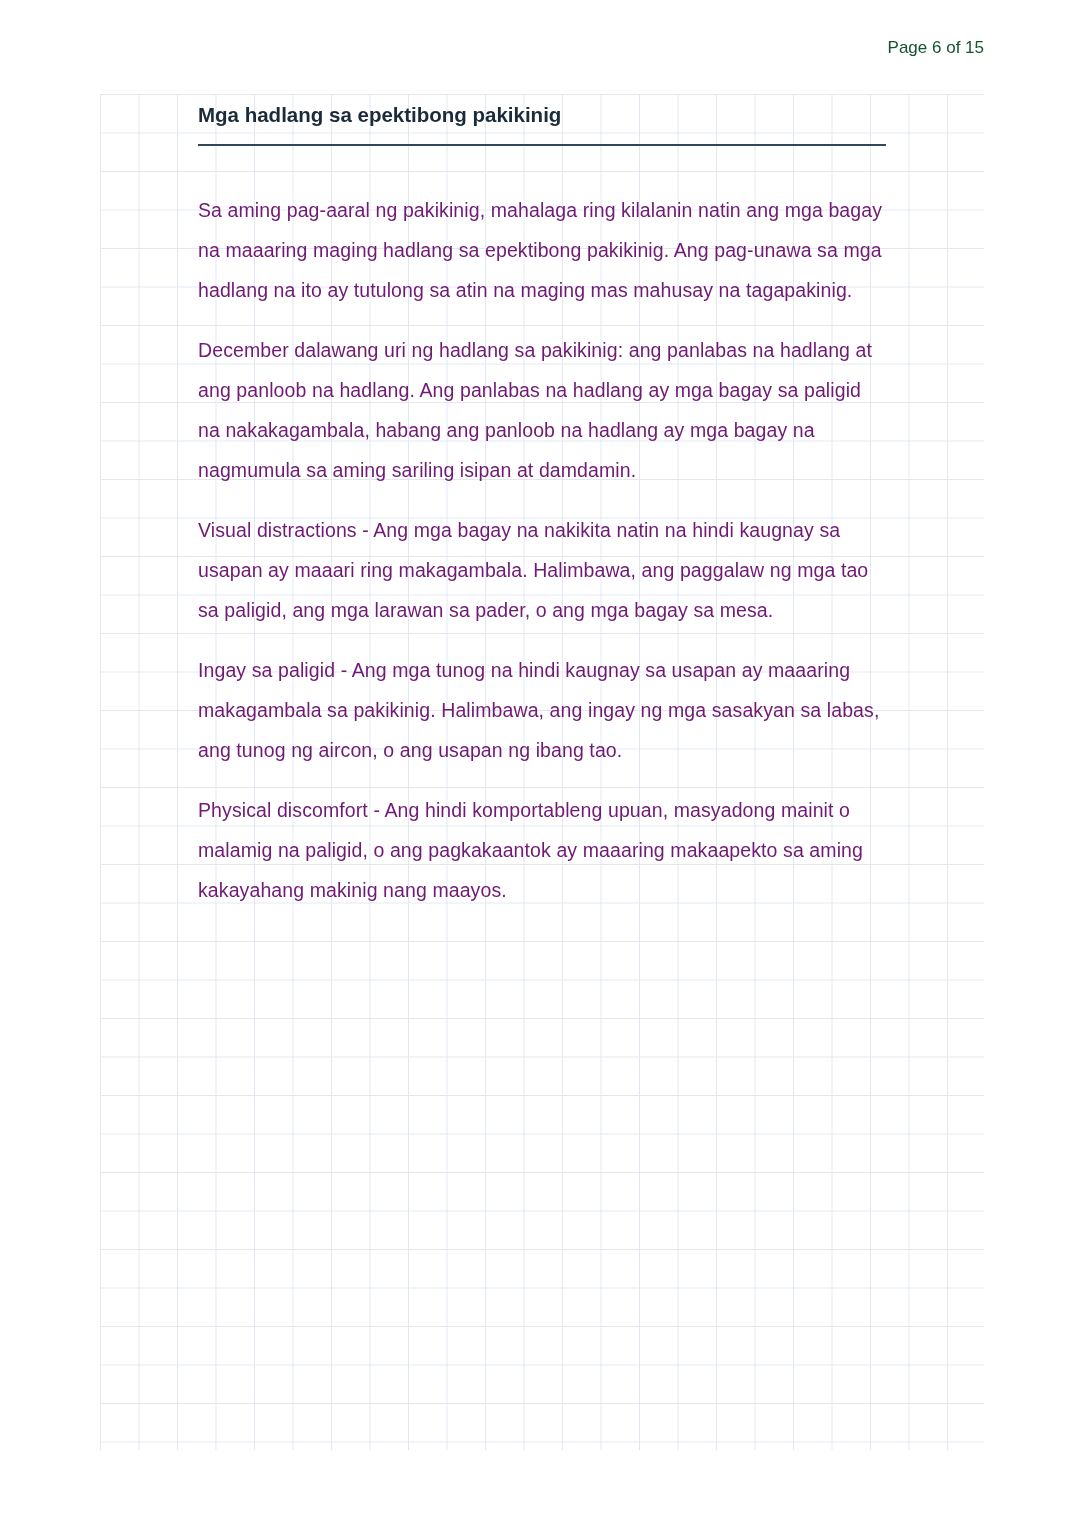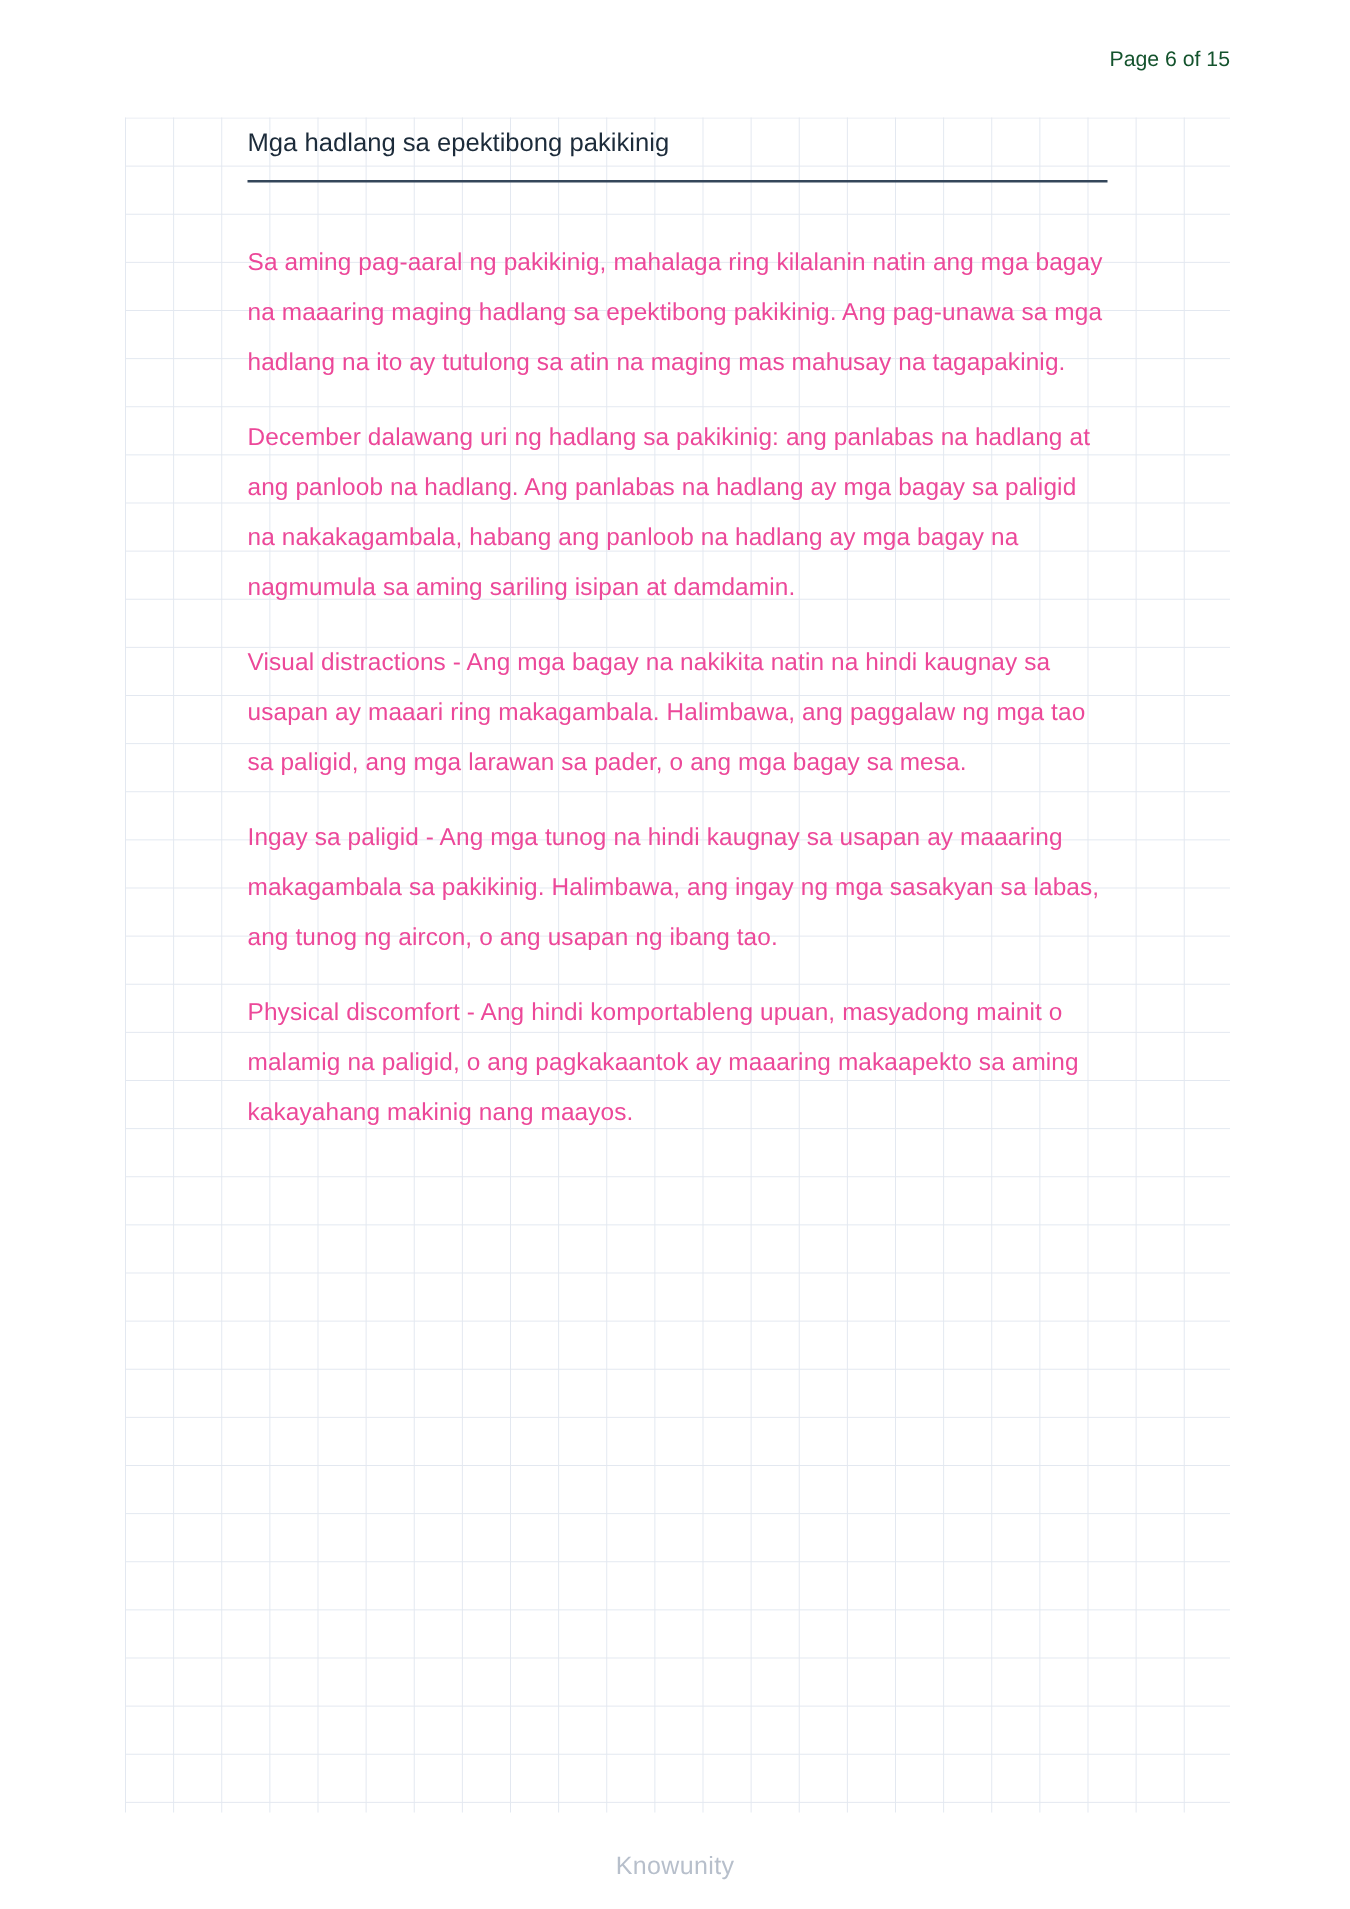--- a/index.html
+++ b/index.html
@@ -45,36 +45,36 @@
   .content {
     position: absolute;
     left: 198px;
     top: 102px;
     width: 688px;
     color: #232e3c;
   }
 
   h2.heading {
     font-size: 20.5px;
-    font-weight: 400;
+    font-weight: 700;
     color: #1c2b3a;
     line-height: 26px;
     padding-bottom: 16px;
     border-bottom: 2px solid #34465a;
     margin-bottom: 44px;
   }
 
   section + section h2.heading {
     margin-top: 30px;
   }
 
   .content p {
     font-size: 19.5px;
     line-height: 40px;
-    color: #ec4899;
+    color: #701a75;
     margin-bottom: 20px;
     letter-spacing: 0.1px;
   }
 
   .footer-brand {
     position: absolute;
     bottom: 22px;
     left: 0;
     width: 100%;
     text-align: center;
@@ -104,15 +104,14 @@
       <p>Visual distractions - Ang mga bagay na nakikita natin na hindi kaugnay sa usapan ay maaari ring makagambala. Halimbawa, ang paggalaw ng mga tao sa paligid, ang mga larawan sa pader, o ang mga bagay sa mesa.</p>
       <p>Ingay sa paligid - Ang mga tunog na hindi kaugnay sa usapan ay maaaring makagambala sa pakikinig. Halimbawa, ang ingay ng mga sasakyan sa labas, ang tunog ng aircon, o ang usapan ng ibang tao.</p>
       <p>Physical discomfort - Ang hindi komportableng upuan, masyadong mainit o malamig na paligid, o ang pagkakaantok ay maaaring makaapekto sa aming kakayahang makinig nang maayos.</p>
     </section>
 
     <section>
     </section>
 
   </div>
 
-  <div class="footer-brand">Knowunity</div>
 
 </div>
 
 </body></html>

